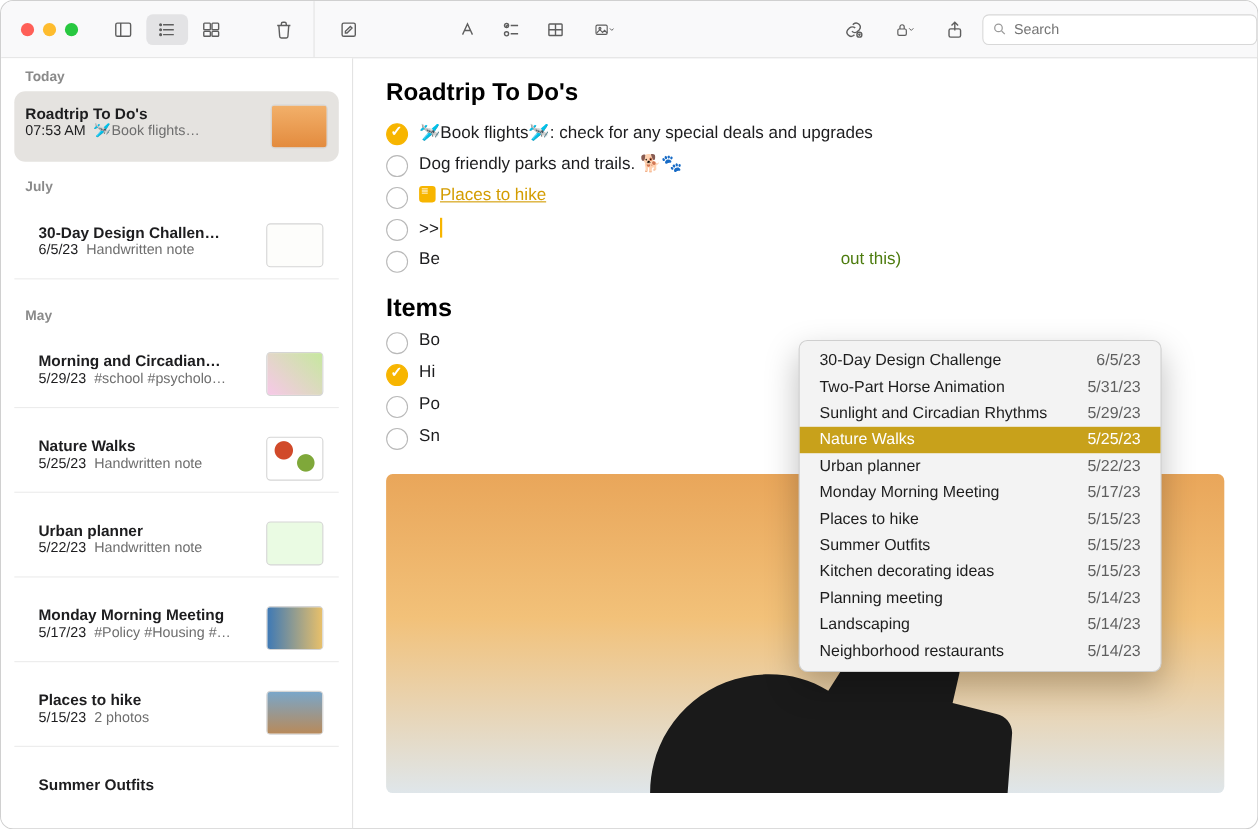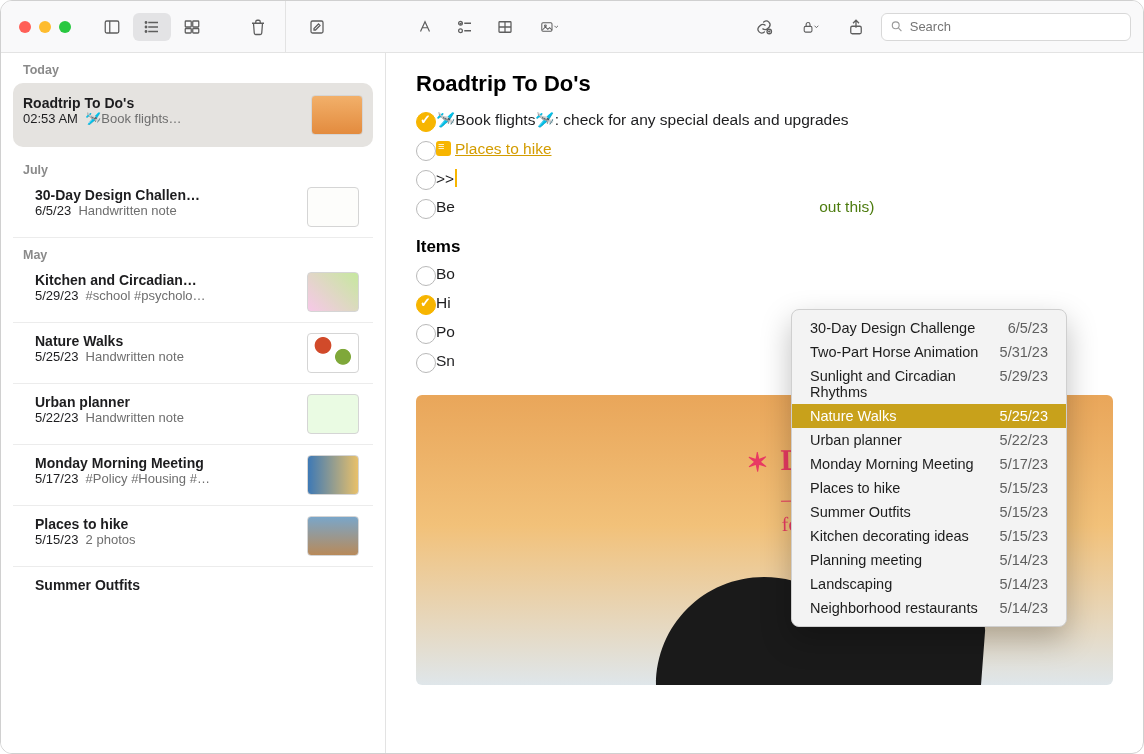--- a/index.html
+++ b/index.html
@@ -29,76 +29,76 @@
   .dot.green { background: #28c840; }
   .tb-group { display: flex; align-items: center; gap: 2px; margin-left: 22px; }
   .tb-btn {
     width: 38px; height: 28px; border-radius: 6px;
     display: flex; align-items: center; justify-content: center;
     color: #5e5e5e;
   }
   .tb-btn.active { background: #e3e3e5; }
   .tb-btn svg { width: 18px; height: 18px; }
   .tb-spacer { flex: 1; }
-  .tb-right { display:flex; align-items:center; gap:6px; padding-right:12px;}
+  .tb-right { display:flex; align-items:center; gap:6px; }
   .search-box {
     display:flex; align-items:center; gap:6px;
     border:1px solid #d8d8d8; border-radius:6px;
     height:28px; padding:0 8px; width:250px; color:#9a9a9a;
     background:#fff;
   }
   .search-box input { border:none; outline:none; width:100%; font-size:13px; color:#333; background:transparent;}
   .divider-v { width:1px; height:100%; background:#e3e3e3; }
 
   
   .main { display:flex; height: calc(100% - 52px); }
   .sidebar {
-    width: 385px; border-right:1px solid #e3e3e3;
+    width: 320px; border-right:1px solid #e3e3e3;
     background:#fff; overflow:hidden;
   }
   .content { flex:1; position:relative; padding: 18px 0 0 0; overflow:hidden; }
 
   
   .sb-section { padding: 10px 14px 0 22px; font-size:12.5px; color:#8a8a8a; font-weight:600; }
   .sb-item {
     display:flex; padding:10px 14px 10px 22px; gap:10px;
-    border-bottom:1px solid #ececec; margin:0 12px;
+    border-bottom:1px solid #ececec; margin:16px 12px;
   }
   .sb-item.selected {
     background:#e5e3e0; border-radius:10px; margin:6px 12px; border-bottom:none;
     padding:12px 10px;
   }
   .sb-text { flex:1; min-width:0; }
   .sb-title { font-weight:700; font-size:14px; color:#1d1d1f; white-space:nowrap; overflow:hidden; text-overflow:ellipsis;}
   .sb-sub { font-size:13px; color:#6e6e6e; white-space:nowrap; overflow:hidden; text-overflow:ellipsis;}
   .sb-sub .date { color:#1d1d1f; }
   .sb-thumb {
     width:52px; height:40px; border-radius:4px; border:1px solid #d5d5d5;
     flex-shrink:0; background:#f0eee8;
     background-image: linear-gradient(135deg,#f7d2e8 0%,#d4f0c5 50%,#fff 100%);
   }
 
   
   .note-title { font-size:22px; font-weight:800; padding:0 30px 10px; }
   .check-row {
-    display:flex; align-items:flex-start; 
+    display:flex; align-items:flex-start; gap:10px;
     padding:4px 30px; font-size:15.5px; color:#1d1d1f;
   }
   .check { width:20px; height:20px; border-radius:50%; border:1.5px solid #b9b9b9; flex-shrink:0; margin-top:1px; position:relative;}
   .check.done { background:#f7b500; border-color:#f7b500; }
   .check.done::after { content:"✓"; color:#fff; font-size:13px; position:absolute; left:3px; top:-1px; font-weight:700;}
   .tag-link { color:#d39c00; text-decoration:underline; }
   .tag-icon { display:inline-block; width:15px; height:15px; background:#f7b500; border-radius:3px; margin-right:4px; vertical-align:-2px; position:relative;}
   .tag-icon::after{content:"≡"; color:#fff; font-size:11px; position:absolute; left:2px; top:-1px;}
-  .section-h { font-size:17px; font-weight:800; padding:14px 30px 4px; }
+  .section-h { font-size:23px; font-weight:800; padding:14px 30px 4px; }
   .cursor { display:inline-block; width:2px; height:18px; background:#f7b500; vertical-align:-3px; margin-left:1px;}
 
   
   .popup {
-    position:absolute; left:405px; top:256px; width:276px;
+    position:absolute; left:405px; top:256px; width:330px;
     background:#f3f3f3; border:1px solid #cfcfcf; border-radius:8px;
     box-shadow: 0 12px 30px rgba(0,0,0,0.25);
     padding:6px 0; z-index:20;
   }
   .popup-row {
     display:flex; justify-content:space-between; padding:4px 18px;
     font-size:14.5px; color:#1d1d1d;
   }
   .popup-row.sel { background:#c8a11b; color:#fff; }
   .popup-row .pdate { color:#5f5f5f; }
@@ -240,38 +240,38 @@
   </div>
 </div>
 
 <div class="main">
 
   <div class="sidebar">
     <div class="sb-section">Today</div>
     <div class="sb-item selected">
       <div class="sb-text">
         <div class="sb-title">Roadtrip To Do's</div>
-        <div class="sb-sub"><span class="date">02:53 AM</span>&nbsp;&nbsp;<span>🛩️Book flights…</span></div>
+        <div class="sb-sub"><span class="date">07:53 AM</span>&nbsp;&nbsp;<span>🛩️Book flights…</span></div>
       </div>
       <div class="sb-thumb" style="background:linear-gradient(180deg,#f2b06a,#e38b3e);position:relative"></div>
     </div>
 
     <div class="sb-section">July</div>
     <div class="sb-item">
       <div class="sb-text">
         <div class="sb-title">30-Day Design Challen…</div>
         <div class="sb-sub"><span class="date">6/5/23</span>&nbsp;&nbsp;<span>Handwritten note</span></div>
       </div>
       <div class="sb-thumb" style="background:#fdfdfb"></div>
     </div>
 
     <div class="sb-section">May</div>
     <div class="sb-item">
       <div class="sb-text">
-          <div class="sb-title">Kitchen and Circadian…</div>
+          <div class="sb-title">Morning and Circadian…</div>
           <div class="sb-sub"><span class="date">5/29/23</span>&nbsp;&nbsp;<span>#school #psycholo…</span></div>
         </div>
       <div class="sb-thumb" style="background:linear-gradient(45deg,#f7c8e8,#c6e89e)"></div>
     </div>
     <div class="sb-item">
       <div class="sb-text">
           <div class="sb-title">Nature Walks</div>
           <div class="sb-sub"><span class="date">5/25/23</span>&nbsp;&nbsp;<span>Handwritten note</span></div>
         </div>
       <div class="sb-thumb" style="background:#fff;background-image:radial-gradient(circle at 30% 30%,#d14a2a 0 18%,transparent 20%),radial-gradient(circle at 70% 60%,#7fa83a 0 18%,transparent 20%)"></div>
@@ -303,20 +303,24 @@
         </div>
     </div>
   </div>
 
   <div class="content">
     <div class="note-title">Roadtrip To Do's</div>
 
     <div class="check-row">
         <div class="check done"></div>
         <div>🛩️Book flights🛩️: check for any special deals and upgrades</div>
+      </div>
+    <div class="check-row">
+        <div class="check"></div>
+        <div>Dog friendly parks and trails. 🐕🐾</div>
       </div>
     <div class="check-row">
         <div class="check"></div>
         <div><span class="tag-icon"></span><span class="tag-link">Places to hike</span></div>
       </div>
     <div class="check-row">
         <div class="check"></div>
         <div><span>&gt;&gt;</span><span class="cursor"></span></div>
       </div>
     <div class="check-row">

